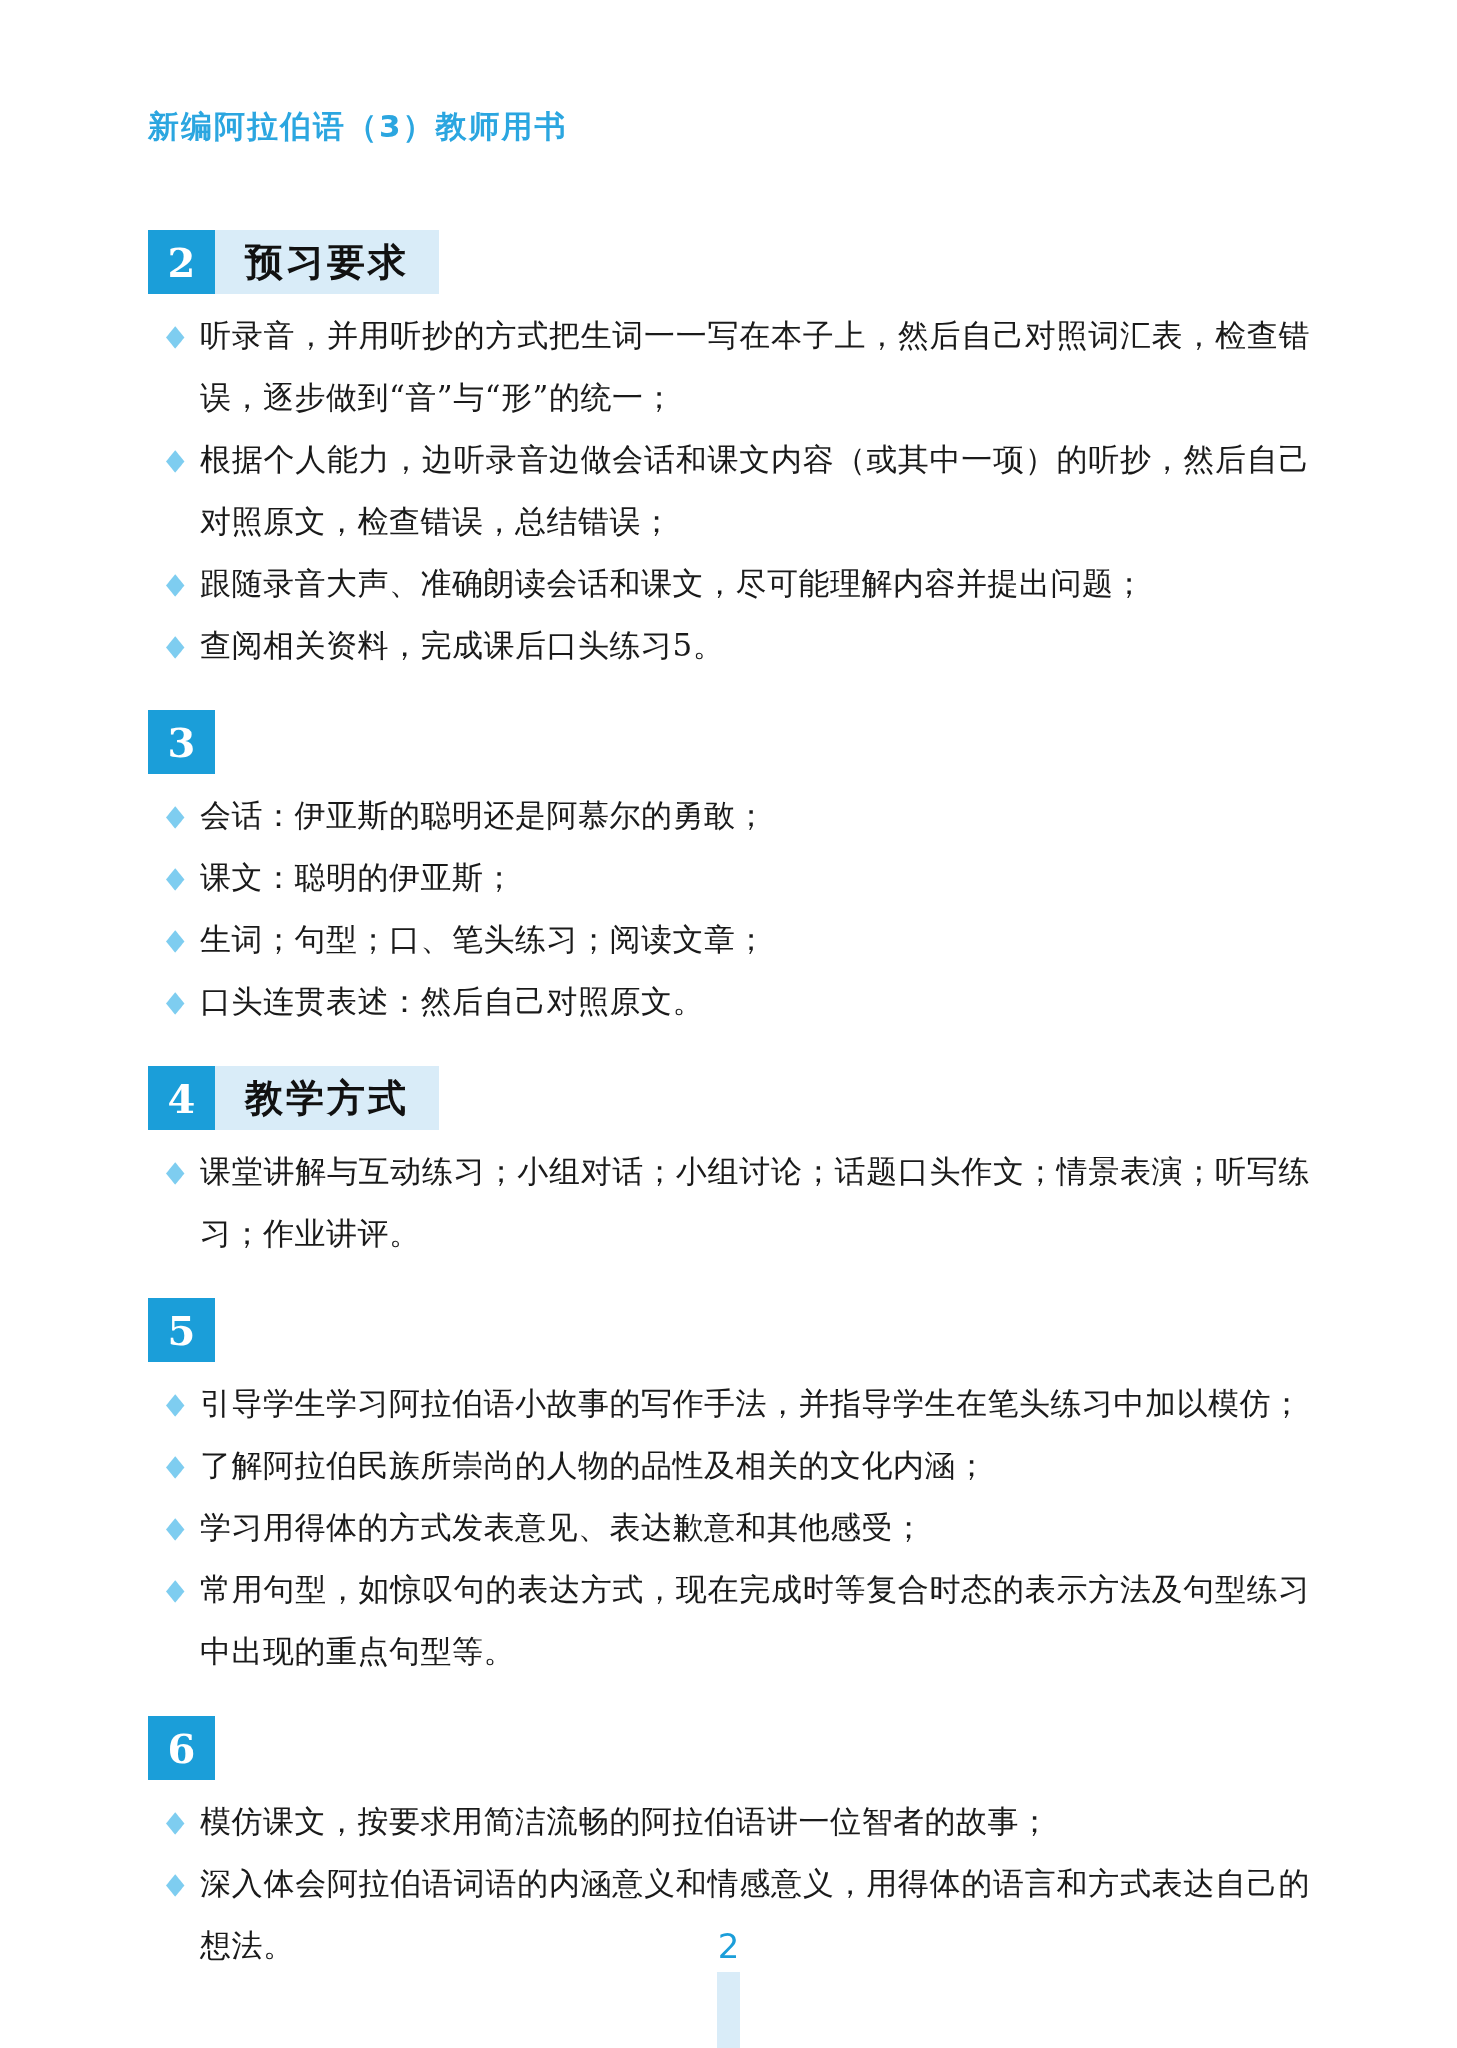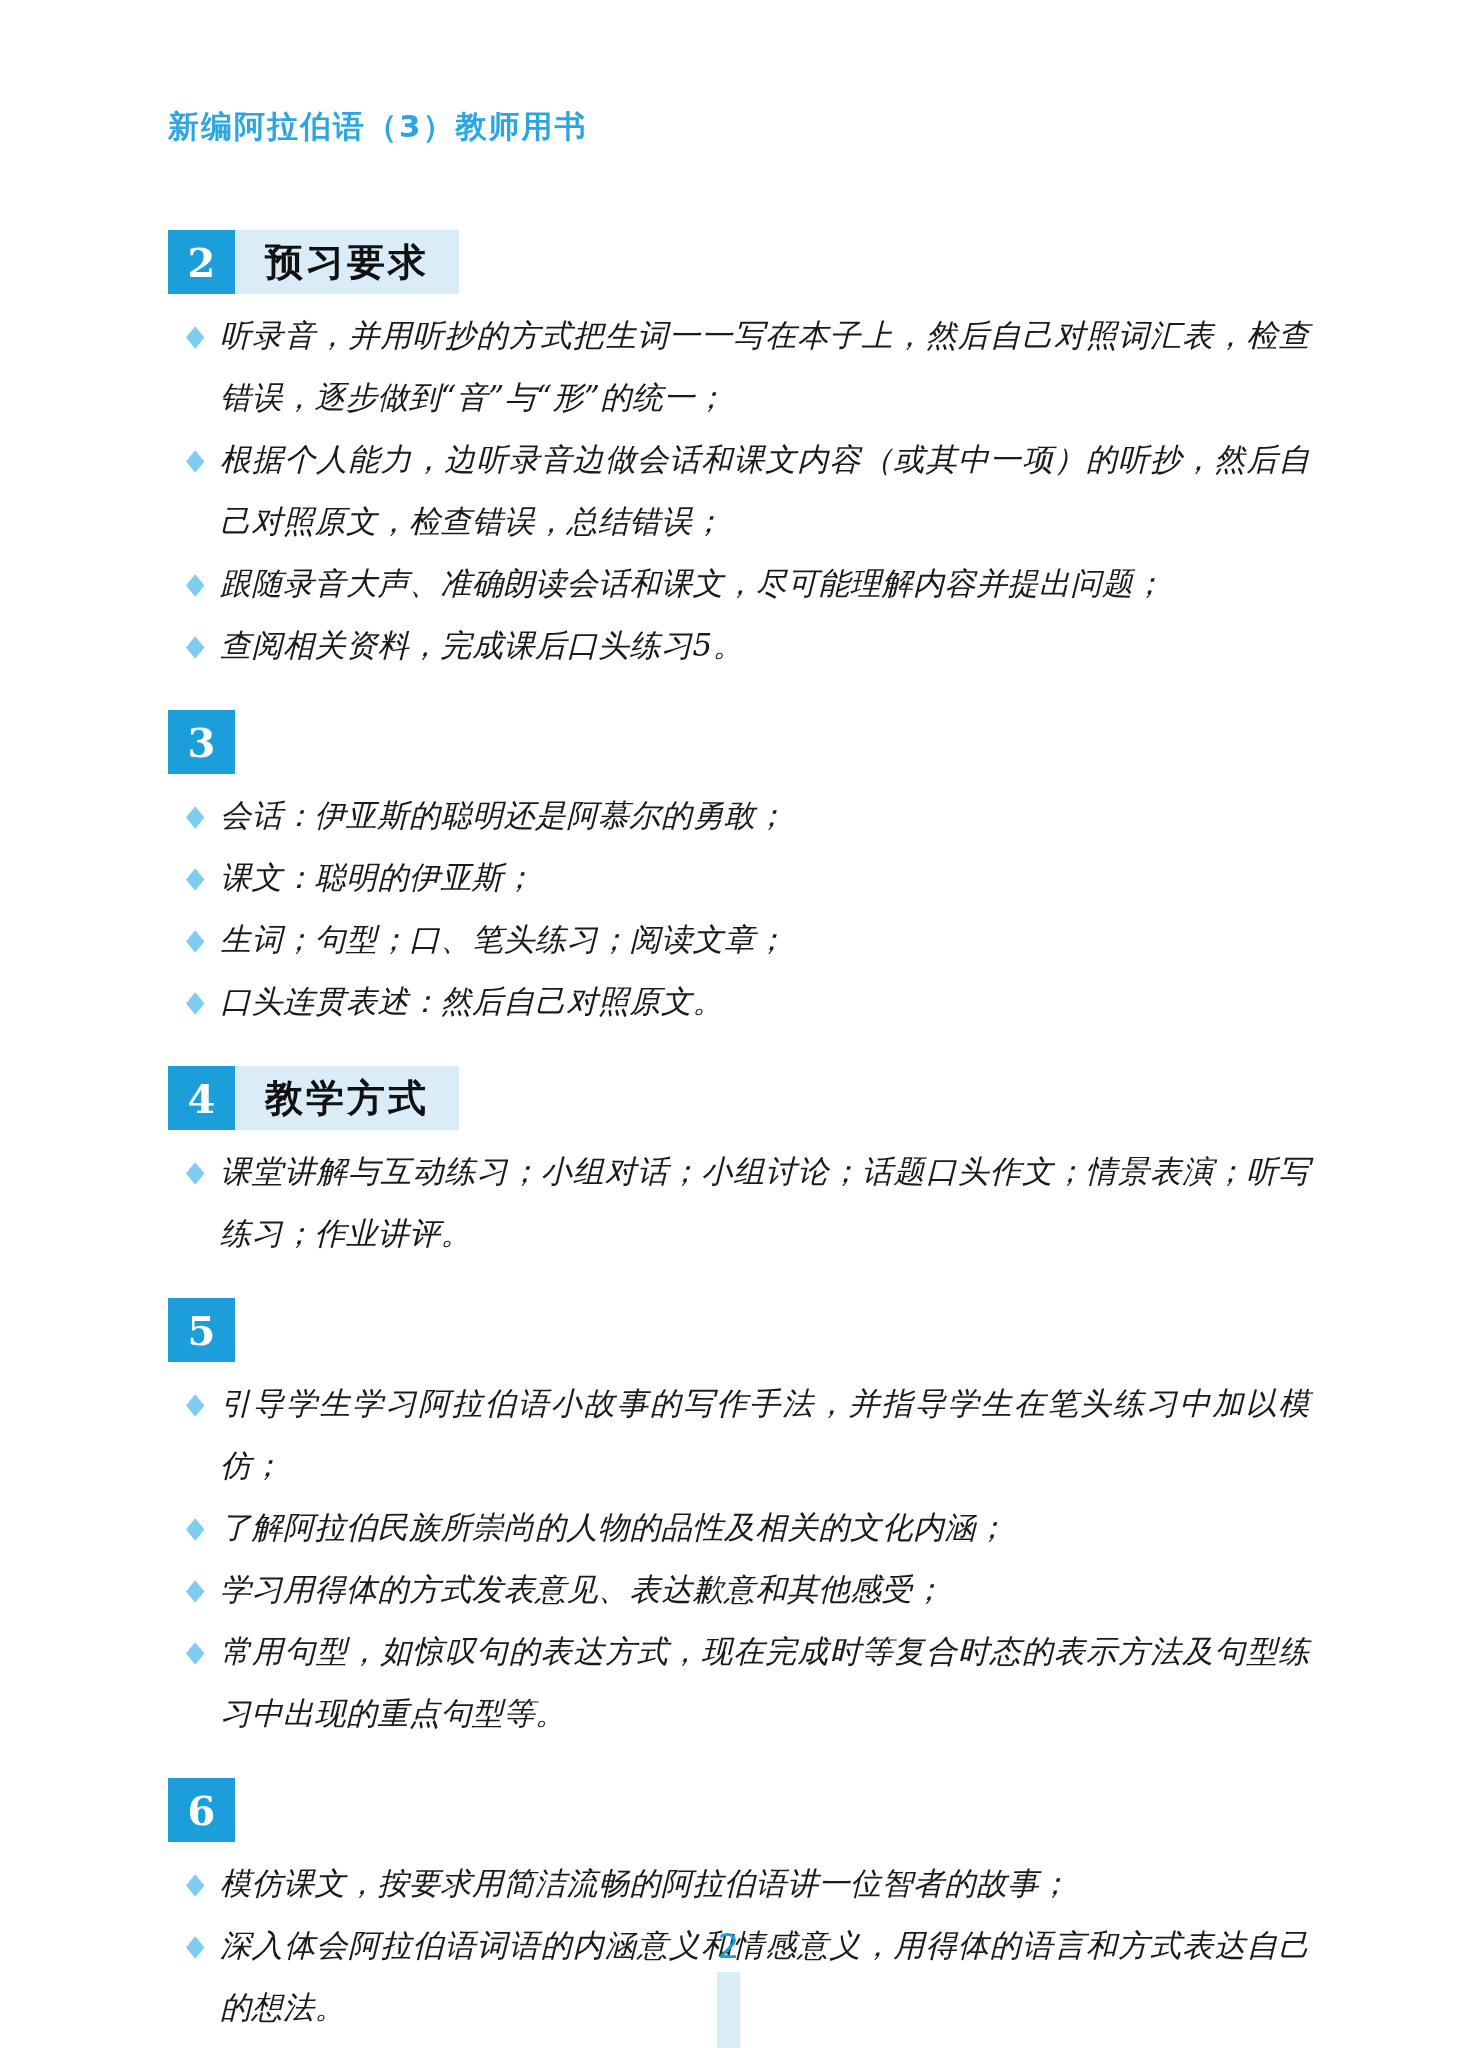--- a/index.html
+++ b/index.html
@@ -12,21 +12,20 @@
   * { margin: 0; padding: 0; box-sizing: border-box; }
   html, body { background: #ffffff; }
   .page {
     position: relative;
     width: 1457px;
     height: 2048px;
     background: #ffffff;
     overflow: hidden;
     font-family: "DejaVu Serif", "Liberation Serif", serif;
     color: var(--text-color);
-    padding-left: 20px;
   }
   .content {
     padding: 0 147px 0 148px;
   }
   .doc-title {
     padding-top: 106px;
     font-family: "DejaVu Sans", "Liberation Sans", sans-serif;
     font-size: 31px;
     font-weight: 600;
     letter-spacing: 2px;
@@ -78,21 +77,20 @@
     transform: scaleY(1.22);
     transform-origin: center 31px;
     display: inline-block;
   }
   .bullet-text {
     flex: 1;
     font-size: 31px;
     line-height: 62px;
     text-align: justify;
     letter-spacing: 0.5px;
-    font-style: italic;
   }
   .footer {
     position: absolute;
     left: 0;
     bottom: 0;
     width: 100%;
     text-align: center;
   }
   .page-number {
     font-family: "DejaVu Sans", "Liberation Sans", sans-serif;

